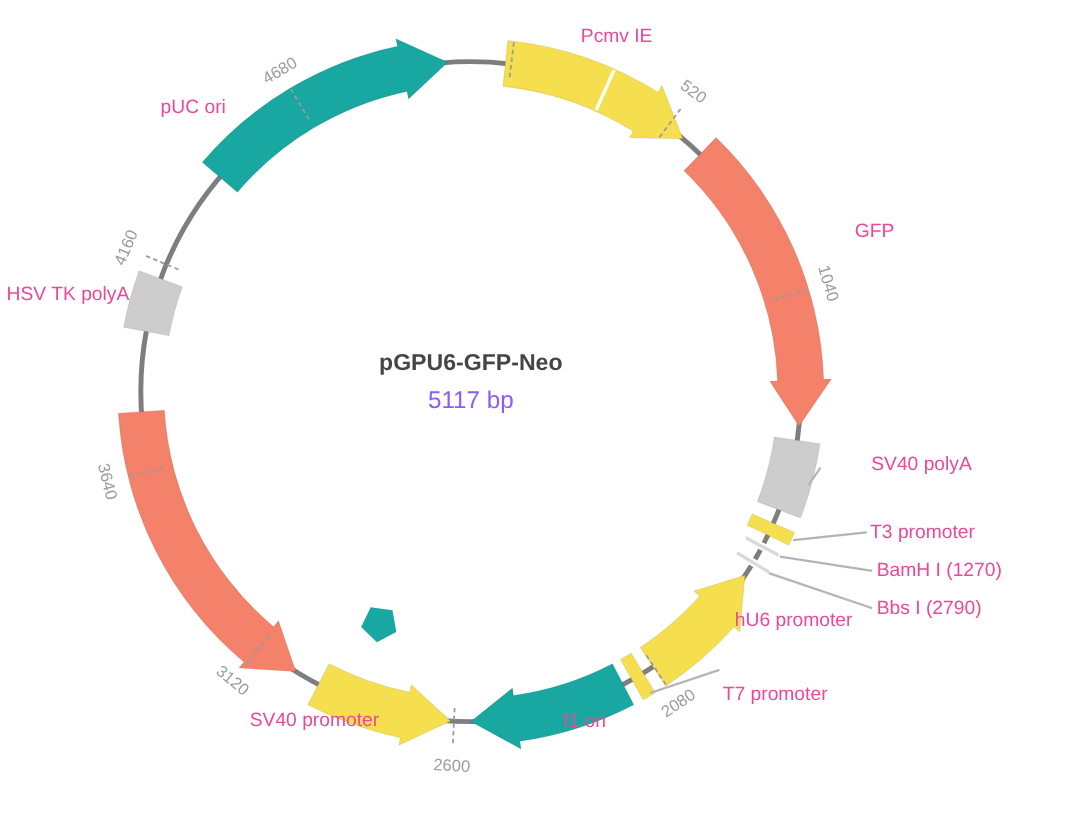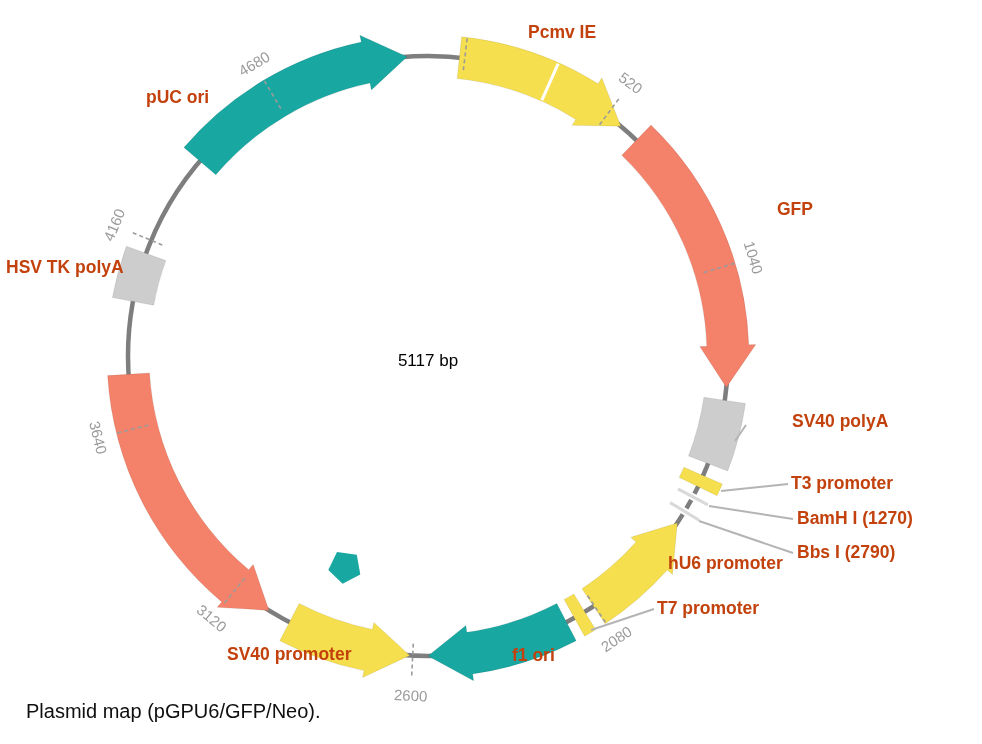--- a/index.html
+++ b/index.html
@@ -8,40 +8,39 @@
     width:982px;height:744px;
     background:#ffffff;
     overflow:hidden;
     font-family:"Liberation Sans", sans-serif;
   }
   #map-svg{position:absolute;left:0;top:0;}
   svg text{font-family:"Liberation Sans", sans-serif;}
   .lbl{
     position:absolute;
     font-size:17.5px;
-    color:#c2410c;
+    color:#ec4899;
     white-space:pre-line;
     line-height:1.25;
-    font-weight:bold;
   }
   .map-title{
     position:absolute;
     left:428px;top:318px;
     transform:translateX(-50%);
     font-size:21px;
     font-weight:bold;
     color:#454545;
     text-align:center;
   }
   .map-subtitle{
     position:absolute;
     left:428px;top:351px;
     transform:translateX(-50%);
-    font-size:17px;
-    color:#000000;
+    font-size:22px;
+    color:#8b5cf6;
     text-align:center;
   }
   .caption{
     position:absolute;
     left:26px;top:700px;
     font-size:20px;
     color:#0f0f0f;
   }
 </style>
 </head>
@@ -100,25 +99,25 @@
       <line x1="699" y1="521" x2="793" y2="553"></line>
       <line x1="591" y1="630" x2="654" y2="609"></line>
     </g>
   </svg>
 
   <div class="lbl" style="left:528px;top:22px">Pcmv IE</div>
   <div class="lbl" style="left:777px;top:199px">GFP</div>
   <div class="lbl" style="left:792px;top:411px">SV40 polyA</div>
   <div class="lbl" style="left:791px;top:473px">T3 promoter</div>
   <div class="lbl" style="left:668px;top:553px">hU6 promoter</div>
-  <div class="lbl" style="left:657px;top:598px">T7 promoter</div>
+  <div class="lbl" style="left:657px;top:620px">T7 promoter</div>
   <div class="lbl" style="left:512px;top:645px">f1 ori</div>
   <div class="lbl" style="left:227px;top:644px">SV40 promoter</div>
   <div class="lbl" style="left:6px;top:257px">HSV TK polyA</div>
   <div class="lbl" style="left:146px;top:87px">pUC ori</div>
 
   <div class="lbl" style="left:797px;top:508px">BamH I (1270)</div>
   <div class="lbl" style="left:797px;top:542px">Bbs I (2790)</div>
 
+  <div class="map-title">pGPU6-GFP-Neo</div>
   <div class="map-subtitle">5117 bp</div>
 
-  <div class="caption">Plasmid map (pGPU6/GFP/Neo).</div>
 </div>
 
 </body></html>

